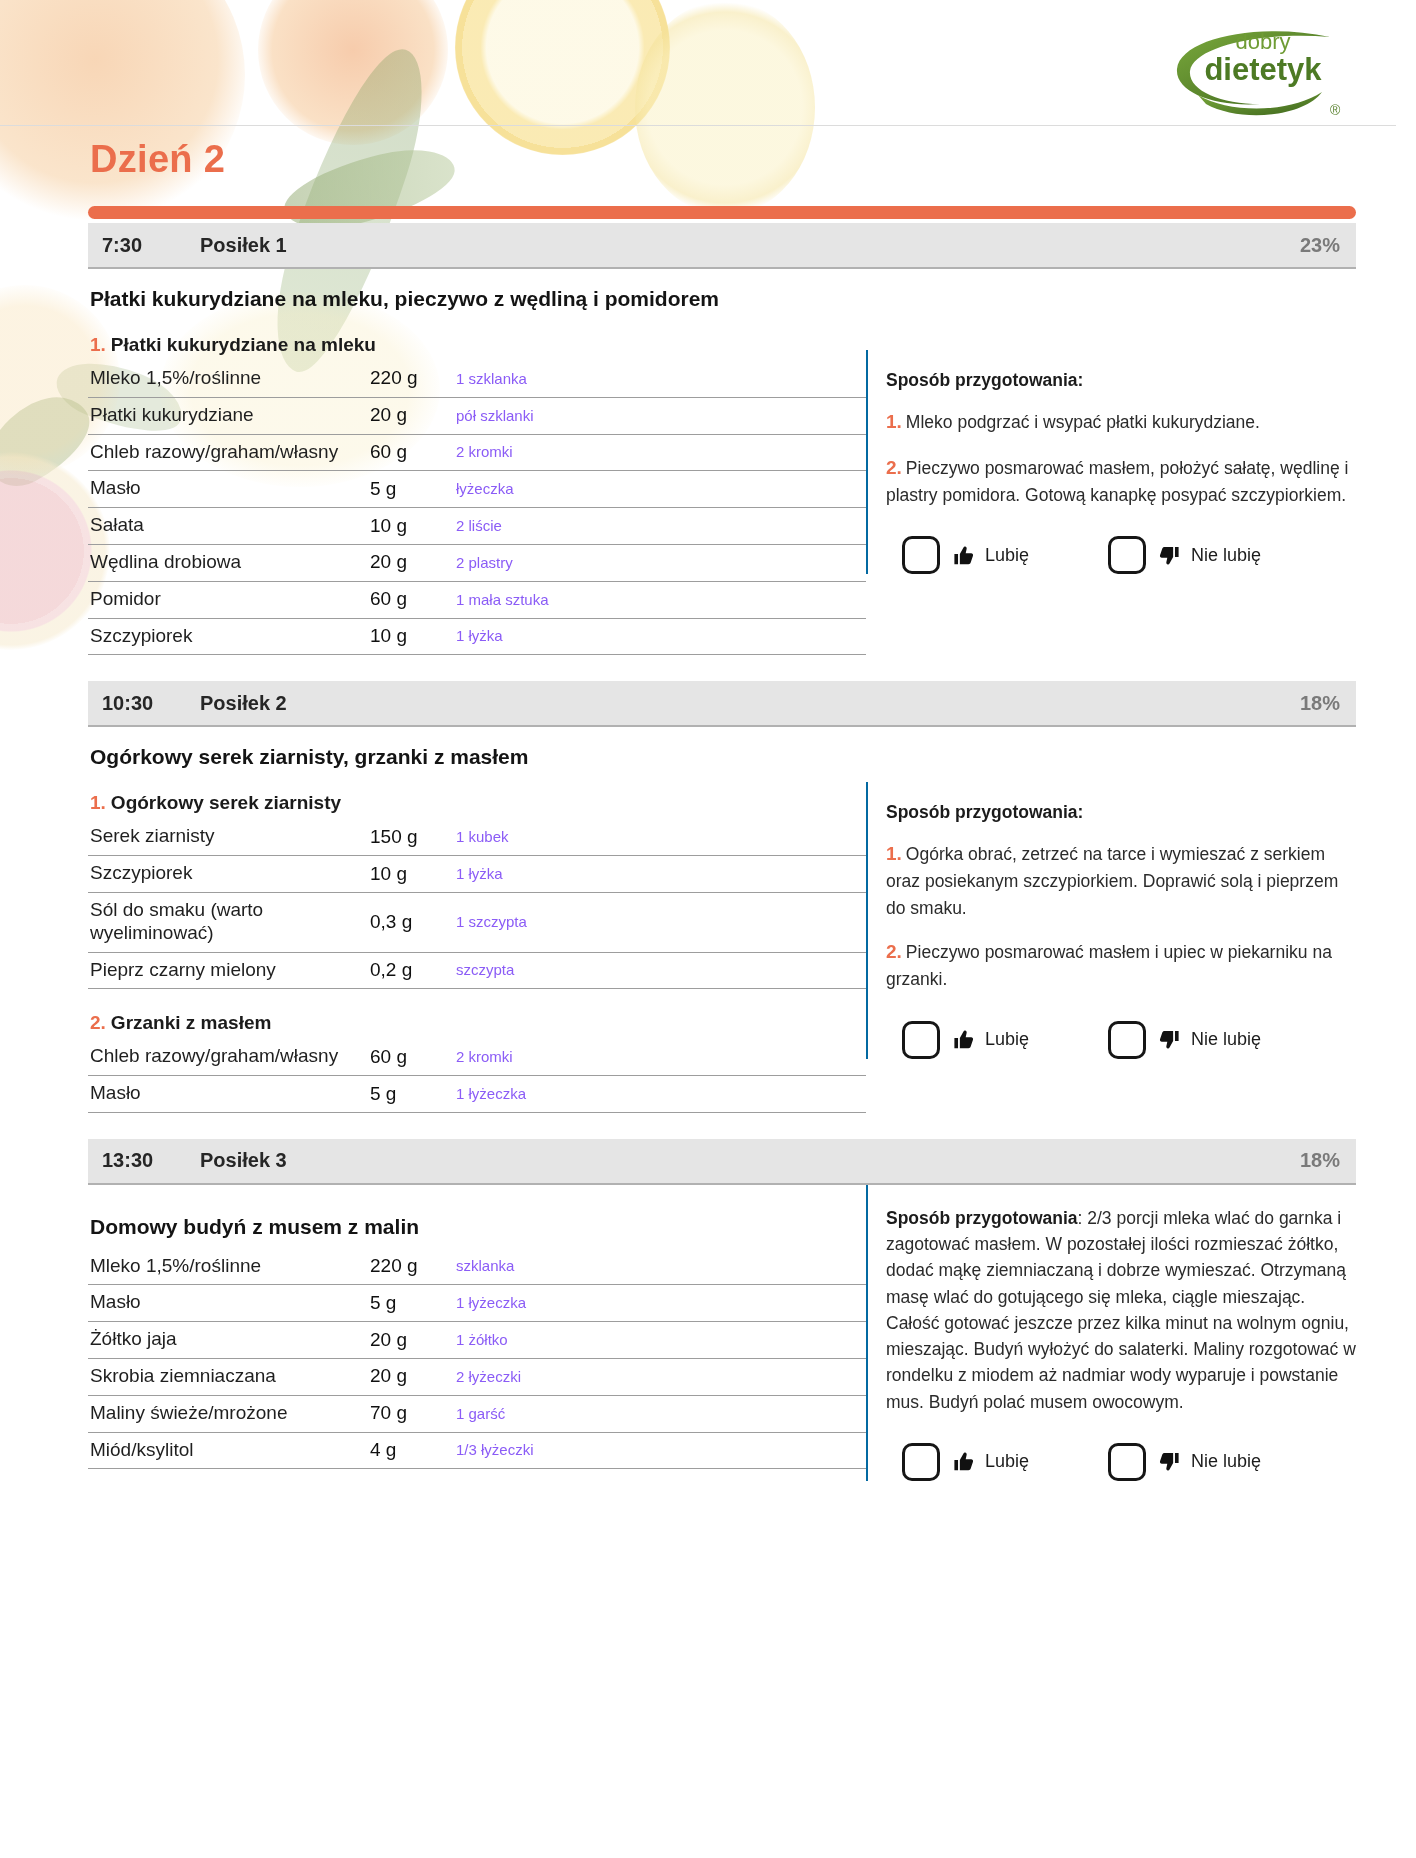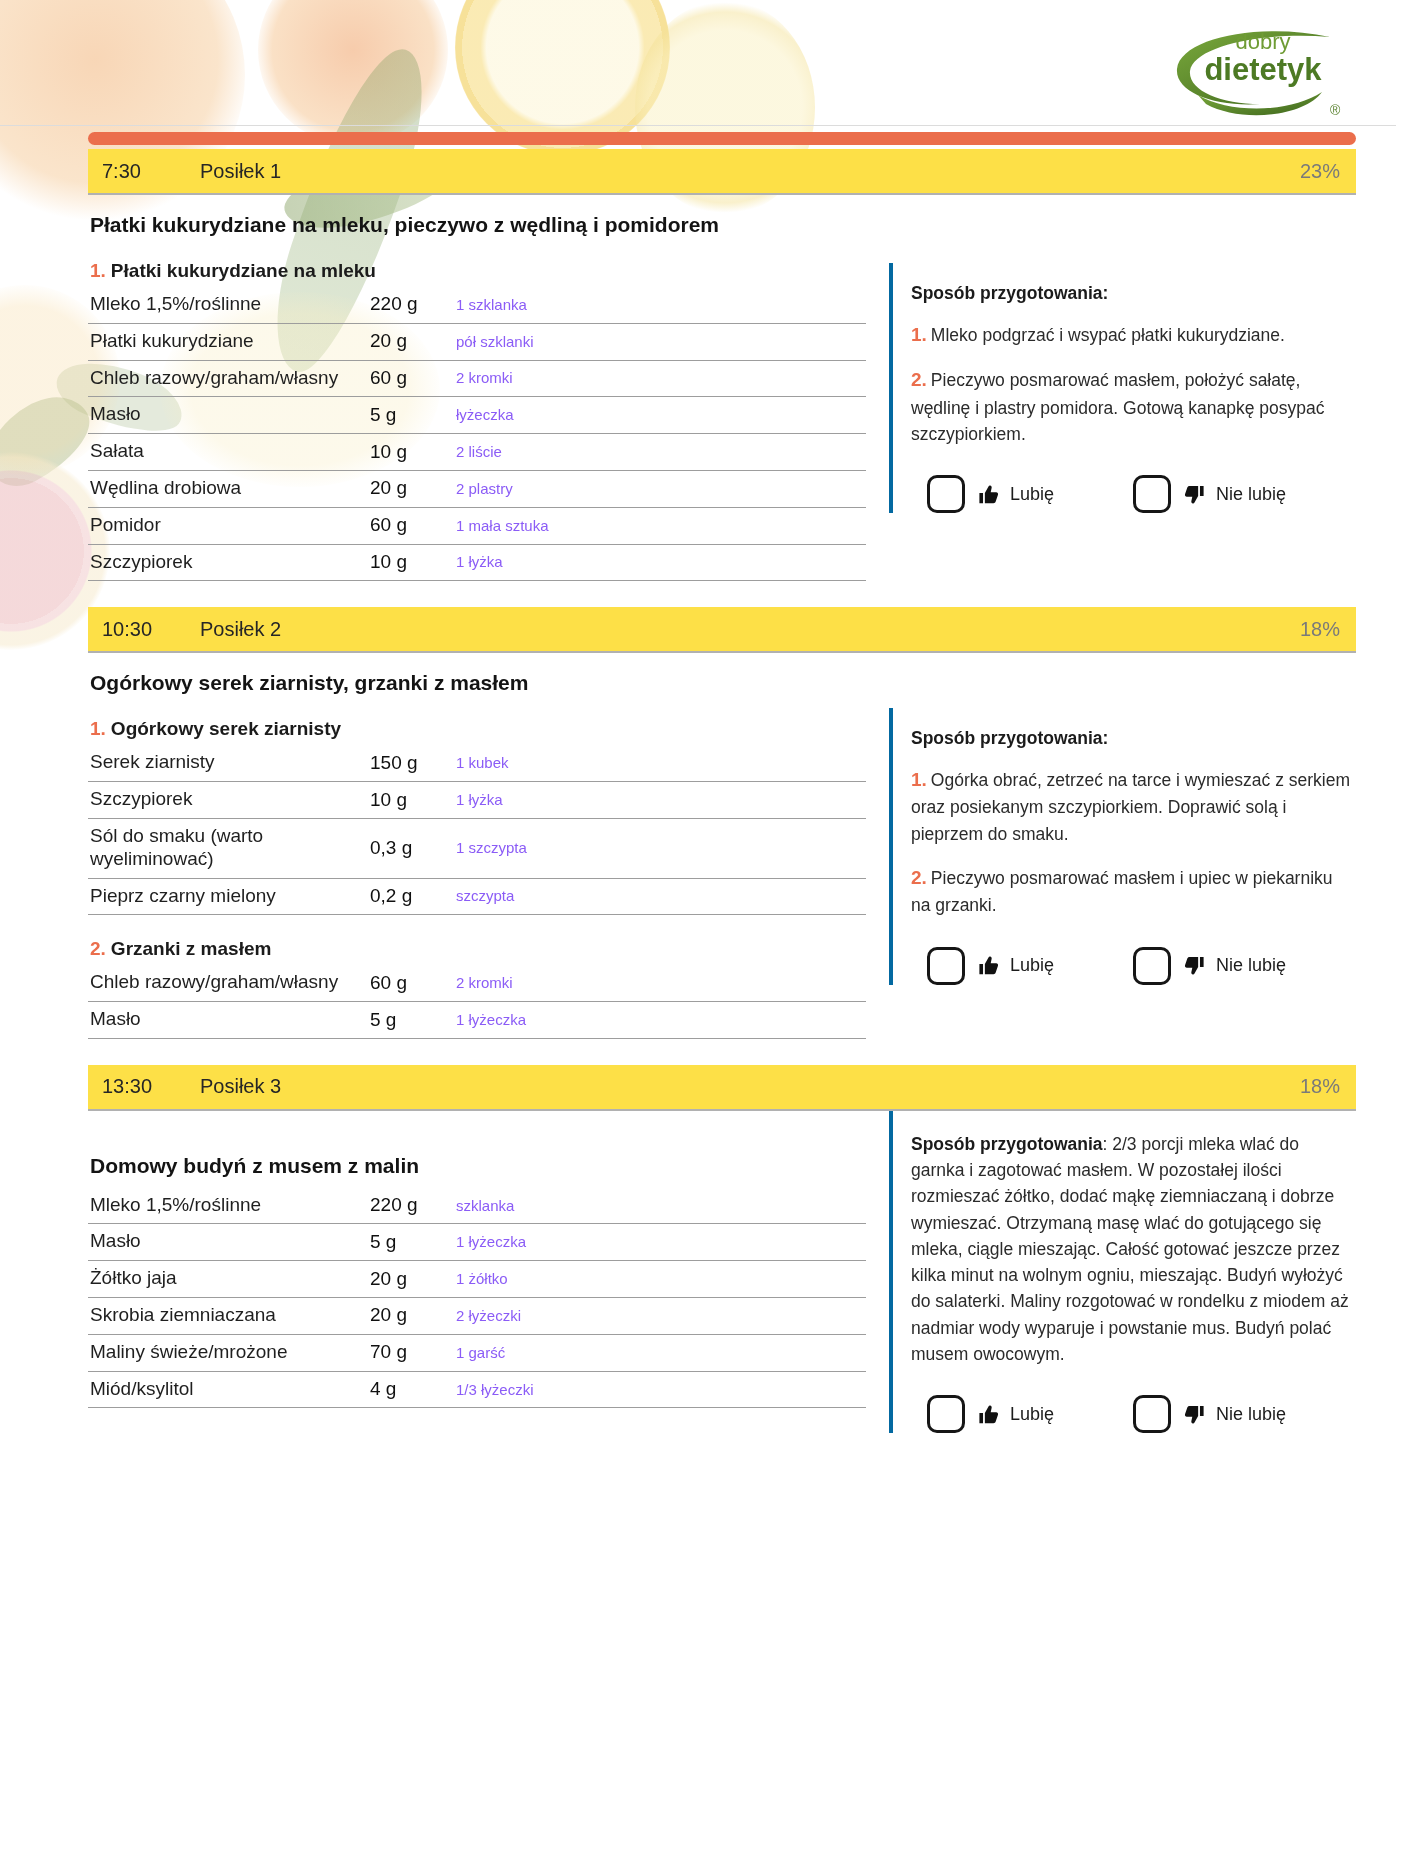--- a/index.html
+++ b/index.html
@@ -33,28 +33,28 @@
 
   .topline{position:absolute;top:125px;left:0;width:1416px;height:1px;background:#dcdcdc;}
 
   .logo{position:absolute;top:22px;left:1168px;width:186px;height:100px;}
 
   
   .content{position:absolute;left:88px;top:132px;width:1268px;}
   .day-title{color:#EB6E4C;font-size:38px;font-weight:bold;margin:6px 0 25px 2px;letter-spacing:.3px;}
   .accent-bar{height:13px;background:#EB6E4C;border-radius:7px;margin-bottom:4px;}
 
-  .meal-bar{background:#fde047;border-bottom:2px solid #b1b1b1;height:44px;display:flex;align-items:center;
-    font-weight:normal;font-size:20px;color:#262626;}
+  .meal-bar{background:#e5e5e5;border-bottom:2px solid #b1b1b1;height:44px;display:flex;align-items:center;
+    font-weight:bold;font-size:20px;color:#262626;}
   .m-time{margin-left:14px;width:98px;}
   .m-pct{margin-left:auto;margin-right:16px;color:#7a7a7a;}
 
   .meal-body{display:flex;align-items:center;padding-bottom:26px;}
   .col-left{width:778px;flex:none;}
-  .col-right{flex:1;border-left:4px solid #0369a1;margin-left:23px;padding:6px 0 0 18px;}
+  .col-right{flex:1;border-left:2px solid #0369a1;padding:6px 0 0 18px;}
 
   .m-title{font-size:21px;font-weight:bold;color:#141414;margin:18px 0 0 2px;}
   .sec-head{font-size:19px;font-weight:bold;color:#1b1b1b;margin:23px 0 5px 2px;}
   .s-num{color:#EB6E4C;margin-right:5px;}
 
   .ing-table{margin-top:10px;}
   .ing-row{display:flex;align-items:center;border-bottom:1px solid #9d9d9d;padding:6px 0 7px;}
   .i-name{width:282px;font-size:19px;color:#1f1f1f;line-height:1.2;padding:0 8px 0 2px;box-sizing:border-box;}
   .i-amount{width:86px;font-size:19px;color:#101010;}
   .i-measure{flex:1;font-size:15px;color:#8b5cf6;}
@@ -100,20 +100,21 @@
       </linearGradient>
     </defs>
     <path d="M162 15 C 92 0, 12 16, 9 47 C 7 70, 46 85, 92 82 C 52 82, 20 68, 22 49 C 25 24, 97 9, 162 15 Z" fill="url(#lg)"></path>
     <path d="M30 73 C 62 92, 122 91, 154 70 C 136 95, 72 101, 38 82 Z" fill="url(#lg)"></path>
     <text x="95" y="27" text-anchor="middle" font-size="22" fill="#6f9c35">dobry</text>
     <text x="95" y="58" text-anchor="middle" font-size="31" font-weight="bold" fill="#4d7a24">dietetyk</text>
     <text x="162" y="93" font-size="14" fill="#5a8230">®</text>
   </svg>
 
   <div class="content">
+    <div class="day-title">Dzień 2</div>
     <div class="accent-bar"></div>
     <div>
   <section class="meal">
     <div class="meal-bar">
       <span class="m-time">7:30</span>
       <span class="m-name">Posiłek 1</span>
       <span class="m-pct">23%</span>
     </div>
     <div class="meal-body">
       <div class="col-left">

